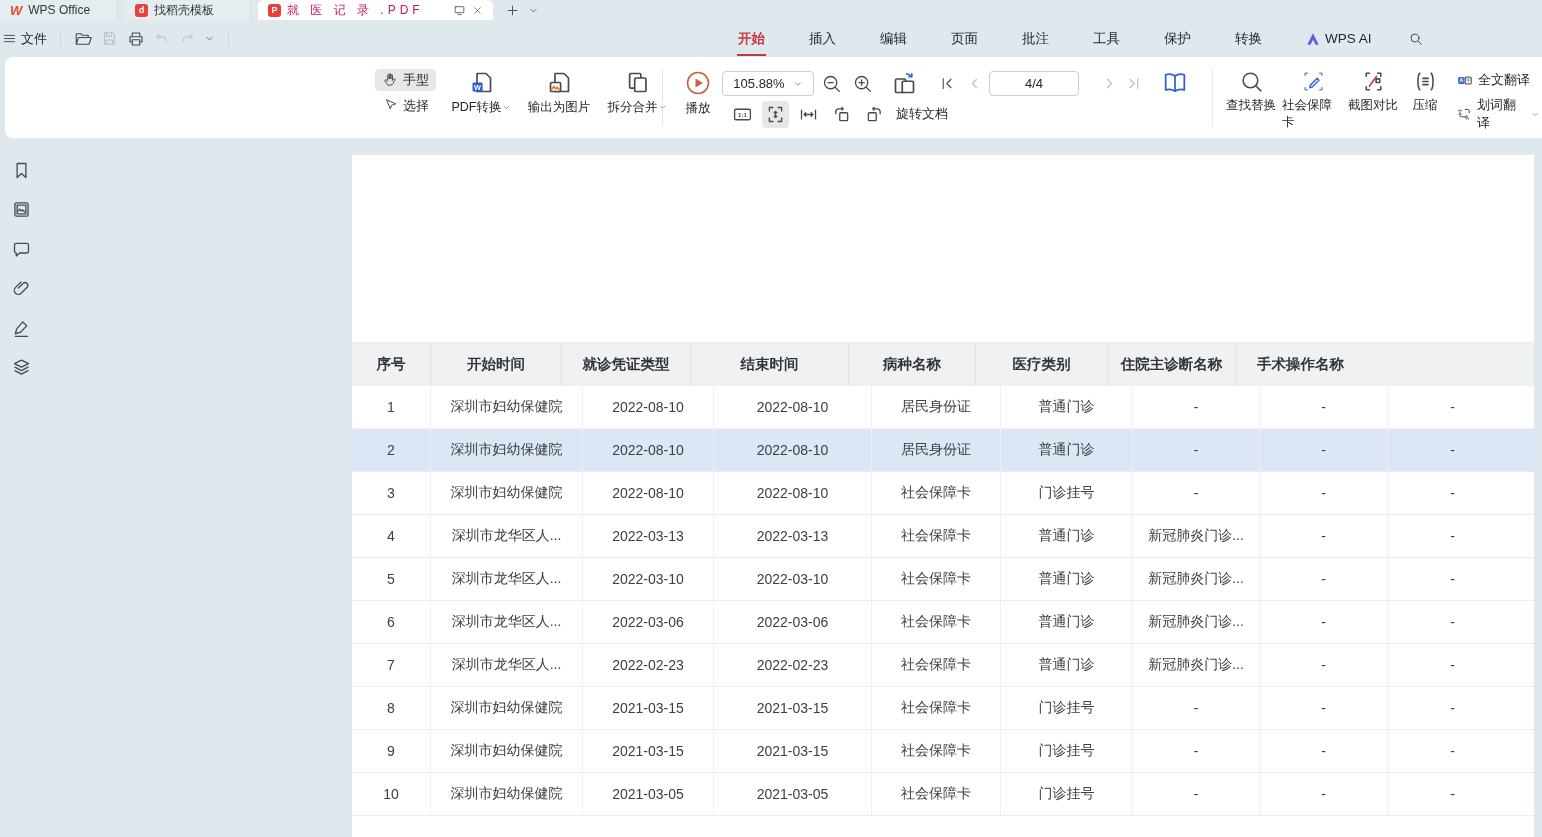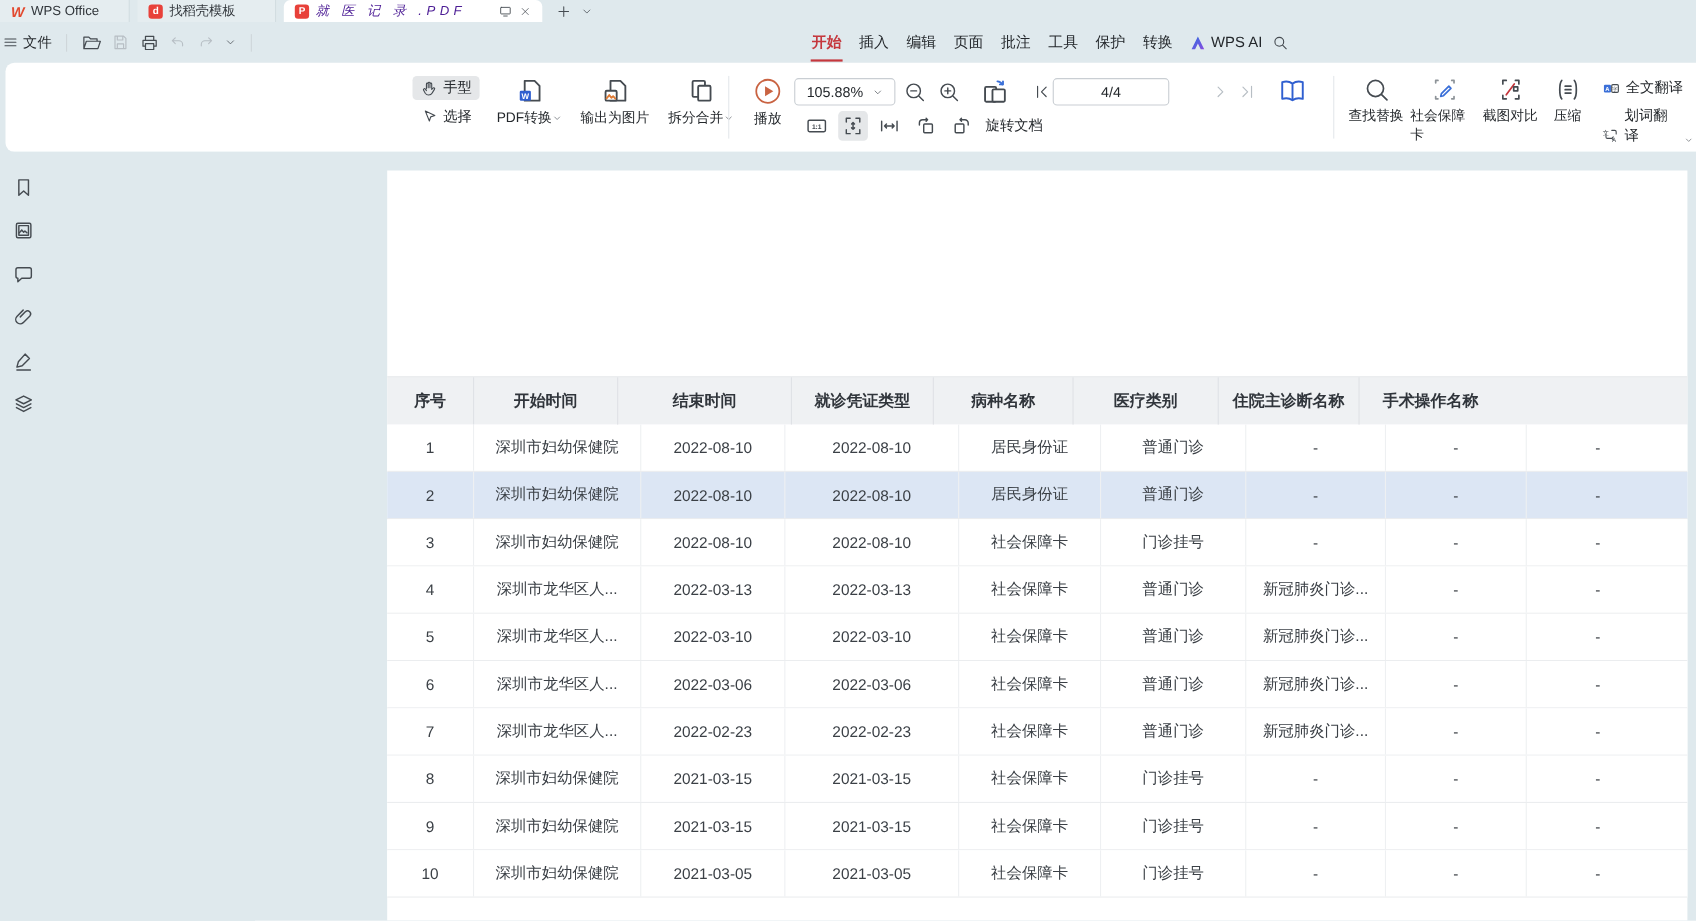--- a/index.html
+++ b/index.html
@@ -9,40 +9,40 @@
 
   
   svg.ic { display:block; fill:none; stroke:#454b51; stroke-width:1.5; stroke-linecap:round; stroke-linejoin:round; }
   svg.ic.dis { stroke:#b7bec4; }
 
   
   .tabbar { position:absolute; top:0; left:0; right:0; height:20px; display:flex; align-items:stretch; }
   .tab { display:flex; align-items:center; gap:6px; padding:0 10px; font-size:12px; color:#30353a; cursor:default; }
   .tab.inactive { background:#e5edf0; border-right:1px solid #d2dde1; }
   .tab.active { background:#ffffff; border-radius:6px 6px 0 0; width:235px; }
-  .tab .ttl { flex:1; letter-spacing:4px; white-space:nowrap; overflow:hidden; font-size:12px; color:#4c1d95;font-style:italic; }
+  .tab .ttl { flex:1; letter-spacing:4px; white-space:nowrap; overflow:hidden; font-size:12px; color:#be185d; }
   .wlogo { font-weight:bold; font-style:italic; font-size:13px; color:#e2492f; line-height:1; }
   .badge { width:13px; height:13px; border-radius:3px; background:#e8413a; color:#fff; font-size:9px; font-weight:bold; display:flex; align-items:center; justify-content:center; line-height:1; }
   .tab-extra { display:flex; align-items:center; gap:8px; padding-left:12px; }
 
   
   .menubar { position:absolute; top:20px; left:0; right:0; height:37px; display:flex; align-items:center; }
   .filegrp { display:flex; align-items:center; gap:9px; padding-left:2px; height:100%; }
   .filebtn { display:flex; align-items:center; gap:4px; font-size:13px; color:#24282c; }
   .vdiv { width:1px; height:16px; background:#cfd6da; margin:0 4px; }
-  .menus { position:absolute; left:737px; top:0; height:37px; display:flex; align-items:center; gap:14px; font-size:13.5px; color:#24282c; }
+  .menus { position:absolute; left:737px; top:0; height:37px; display:flex; align-items:center; gap:42px; font-size:13.5px; color:#24282c; }
   .menu-item { position:relative; padding:2px 1px; cursor:default; }
   .menu-item.active { color:#c5373d; font-weight:bold; }
   .menu-item.active::after { content:""; position:absolute; left:0; right:0; bottom:-6px; height:2px; background:#c5373d; }
   .ai { display:flex; align-items:center; gap:4px; font-size:13.5px; }
 
   
   .toolbar { position:absolute; top:57px; left:5px; right:0; height:81px; background:#fff; border-radius:8px 0 0 8px; }
   .tb { position:absolute; }
-  .tgl { display:flex; align-items:flex-end; gap:5px; font-size:13px; color:#24282c; padding:2px 7px; border-radius:4px; }
+  .tgl { display:flex; align-items:center; gap:5px; font-size:13px; color:#24282c; padding:2px 7px; border-radius:4px; }
   .tgl.sel { background:#e5e7e9; }
   .bigbtn { display:flex; flex-direction:column; align-items:center; gap:3px; font-size:12.5px; color:#24282c; width:78px; }
   .bigbtn .lbl { display:flex; align-items:center; gap:0; white-space:nowrap; }
   .tb-div { position:absolute; top:12px; height:57px; width:1px; background:#e4e8eb; }
   .zoombox, .pagebox { position:absolute; top:14px; height:25px; border:1px solid #c9ced3; border-radius:4px; background:#fff; display:flex; align-items:center; justify-content:center; font-size:13px; color:#24282c; gap:8px; }
   .row2 { position:absolute; top:43px; height:28px; display:flex; align-items:center; }
   .ibtn { display:flex; align-items:center; justify-content:center; padding:3px; border-radius:4px; }
   .ibtn.sel { background:#e5e7e9; }
   .lblbtn { font-size:13px; color:#24282c; white-space:nowrap; }
 
@@ -242,21 +242,21 @@
       <path d="M14 3.5a5 5 0 014 2.5" stroke="#3a6fd8"></path>
         <path d="M18.5 3.5V6h-2.5" stroke="#3a6fd8"></path>
     </svg>
 
     <svg class="tb ic" style="left:934px;top:18px" width="17" height="17" viewBox="0 0 24 24">
         <path d="M6 5v14M17 6l-6 6 6 6"></path>
       </svg>
     <svg class="tb ic dis" style="left:961px;top:18px" width="17" height="17" viewBox="0 0 24 24">
         <path d="M15 6l-6 6 6 6"></path>
       </svg>
-    <div class="pagebox" style="left:952px;width:106px">
+    <div class="pagebox" style="left:984px;width:90px">
       <span>4/4</span>
     </div>
     <svg class="tb ic dis" style="left:1096px;top:18px" width="17" height="17" viewBox="0 0 24 24">
         <path d="M9 6l6 6-6 6"></path>
       </svg>
     <svg class="tb ic dis" style="left:1120px;top:18px" width="17" height="17" viewBox="0 0 24 24">
         <path d="M18 5v14M7 6l6 6-6 6"></path>
       </svg>
     <svg class="tb ic" style="left:1156px;top:12px" width="28" height="28" viewBox="0 0 24 24">
       <path d="M12 6c-2.2-1.6-5.3-1.9-8-1.1v13c2.7-.8 5.8-.5 8 1.1 2.2-1.6 5.3-1.9 8-1.1V4.9c-2.7-.8-5.8-.5-8 1.1zM12 6v13" stroke="#2f5fd0"></path>
@@ -372,22 +372,22 @@
       <svg class="rail-ic ic" style="top:219px" width="21" height="21" viewBox="0 0 24 24">
           <path d="M12 3.5l8 4-8 4-8-4zM4.5 11.5l7.5 4 7.5-4M4.5 15.5l7.5 4 7.5-4"></path>
         </svg>
     </div>
 
     <div class="page">
       <div class="rtable">
         <div class="thead">
             <div class="tcell c0">序号</div>
             <div class="tcell c2">开始时间</div>
+            <div class="tcell c4">就诊凭证类型</div>
             <div class="tcell c3">结束时间</div>
-            <div class="tcell c4">就诊凭证类型</div>
             <div class="tcell c6">病种名称</div>
             <div class="tcell c5">医疗类别</div>
             <div class="tcell c7">住院主诊断名称</div>
             <div class="tcell c8">手术操作名称</div>
           </div>
         <div>
             <div class="trow">
               <div class="tcell c0">1</div>
               <div class="tcell c1">深圳市妇幼保健院</div>
               <div class="tcell c2">2022-08-10</div>

